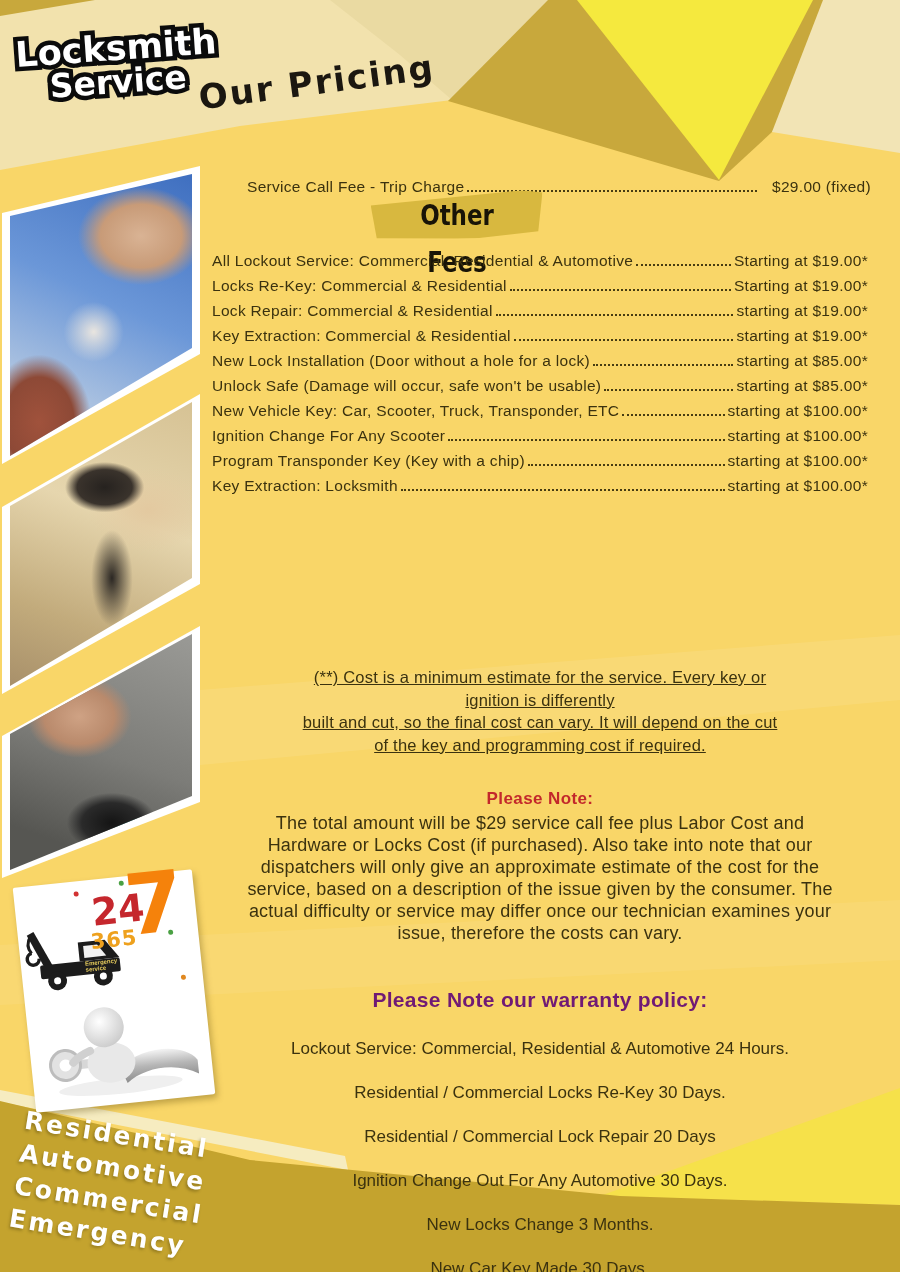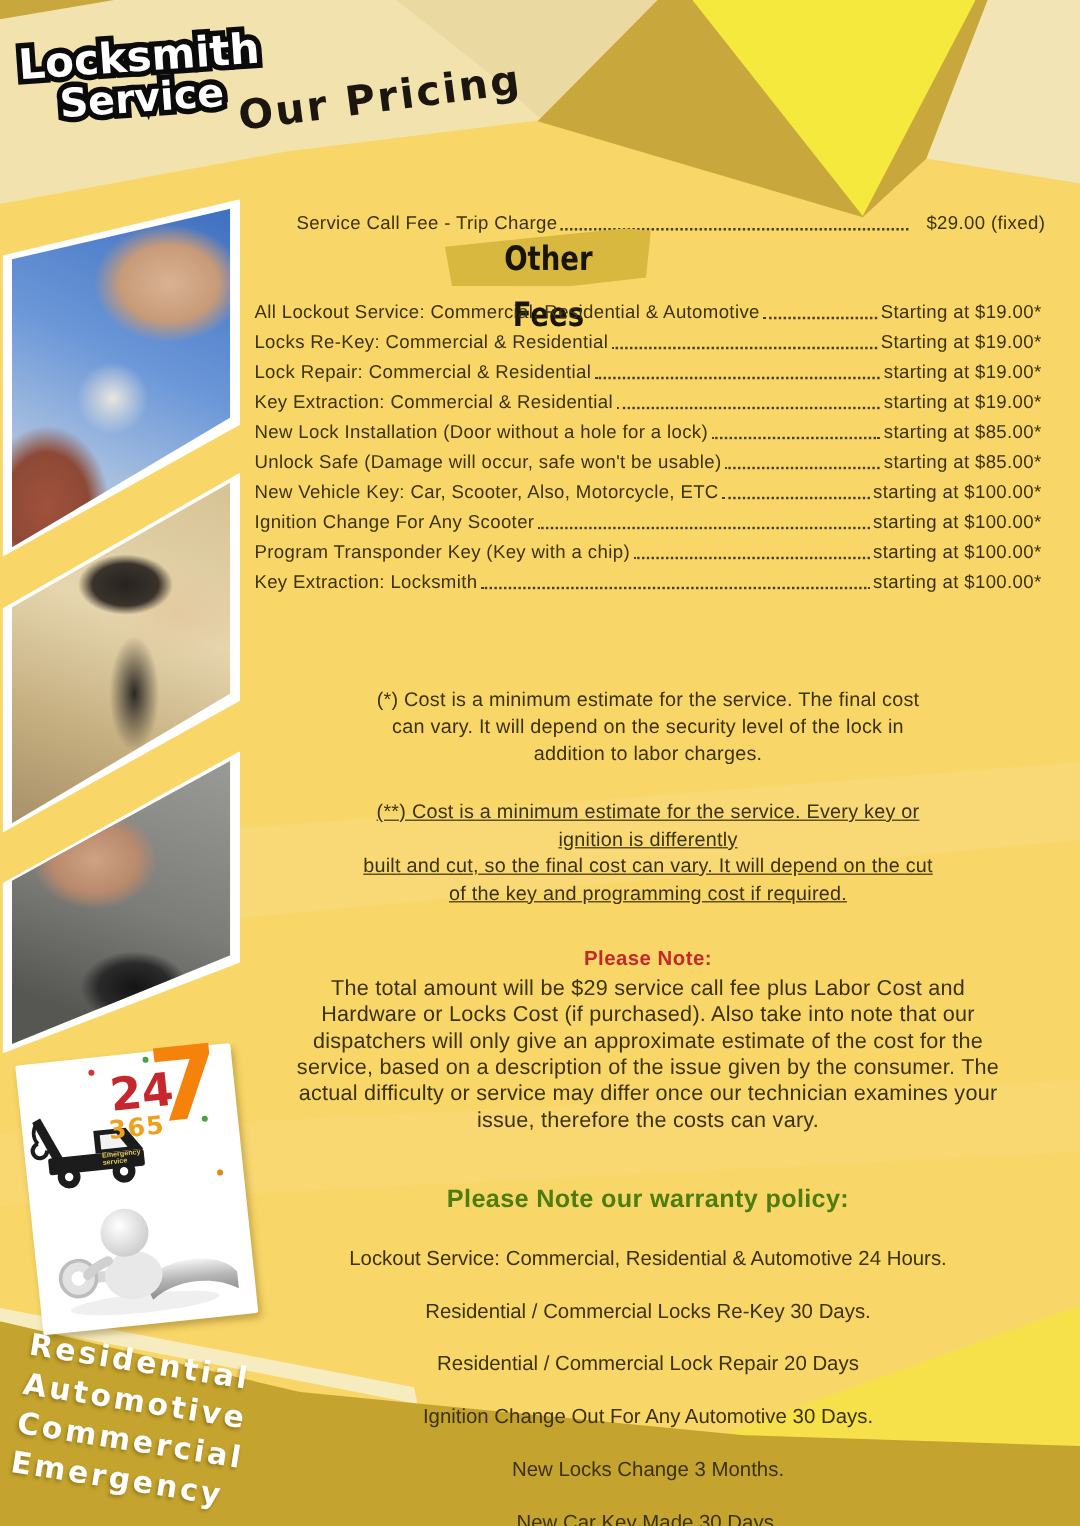--- a/index.html
+++ b/index.html
@@ -97,21 +97,21 @@
   .basic-row .fee-price{margin-left:12px;}
   .fee-list{left:212px;top:244px;width:656px;}
 
   
   .para{position:absolute;left:210px;width:660px;text-align:center;color:#3B320F;
         white-space:pre-line;}
   .note-star{top:572px;font-size:16.5px;line-height:22.5px;letter-spacing:.2px;}
   .note-dstar{top:666px;font-size:16.5px;line-height:22.5px;letter-spacing:.2px;text-decoration:underline;}
   .pn-head{top:789px;font-size:17px;font-weight:bold;color:#C3282B;letter-spacing:.4px;}
   .pn-body{top:812px;font-size:18px;line-height:22px;letter-spacing:.2px;}
-  .w-head{top:988px;font-size:21px;font-weight:bold;color:#4d7c0f;letter-spacing:.3px;}
+  .w-head{top:988px;font-size:21px;font-weight:bold;color:#701a75;letter-spacing:.3px;}
   .w-lines{top:1016px;font-size:17px;line-height:22px;}
   .w-line{display:block;}
 
   
   .side-text{left:16px;top:1118px;transform:rotate(9deg);
         font-family:"DejaVu Sans",sans-serif;font-weight:bold;color:#ffffff;}
   .side-line{display:block;font-size:25px;line-height:33px;letter-spacing:2.5px;
         text-shadow:-1px 2px 3px rgba(60,50,5,.35);}
 </style>
 </head>
@@ -235,44 +235,41 @@
       <span class="fee-label">New Lock Installation (Door without a hole for a lock)</span>
       <span class="fee-leader"></span>
       <span class="fee-price">starting at $85.00*</span>
     </div>
     <div class="fee-row">
       <span class="fee-label">Unlock Safe (Damage will occur, safe won't be usable)</span>
       <span class="fee-leader"></span>
       <span class="fee-price">starting at $85.00*</span>
     </div>
     <div class="fee-row">
-      <span class="fee-label">New Vehicle Key: Car, Scooter, Also, Motorcycle, ETC</span>
+      <span class="fee-label">New Vehicle Key: Car, Scooter, Truck, Transponder, ETC</span>
       <span class="fee-leader"></span>
       <span class="fee-price">starting at $100.00*</span>
     </div>
     <div class="fee-row">
       <span class="fee-label">Ignition Change For Any Scooter</span>
       <span class="fee-leader"></span>
       <span class="fee-price">starting at $100.00*</span>
     </div>
     <div class="fee-row">
       <span class="fee-label">Program Transponder Key (Key with a chip)</span>
       <span class="fee-leader"></span>
       <span class="fee-price">starting at $100.00*</span>
     </div>
     <div class="fee-row">
       <span class="fee-label">Key Extraction: Locksmith </span>
       <span class="fee-leader"></span>
       <span class="fee-price">starting at $100.00*</span>
     </div>
   </div>
 
-  <div class="para note-star">(*) Cost is a minimum estimate for the service. The final cost
-can vary. It will depend on the security level of the lock in
-addition to labor charges.</div>
   <div class="para note-dstar">(**) Cost is a minimum estimate for the service. Every key or
 ignition is differently
 built and cut, so the final cost can vary. It will depend on the cut
 of the key and programming cost if required.</div>
 
   <div class="para pn-head">Please Note:</div>
   <div class="para pn-body">The total amount will be $29 service call fee plus Labor Cost and
 Hardware or Locks Cost (if purchased). Also take into note that our
 dispatchers will only give an approximate estimate of the cost for the
 service, based on a description of the issue given by the consumer. The

